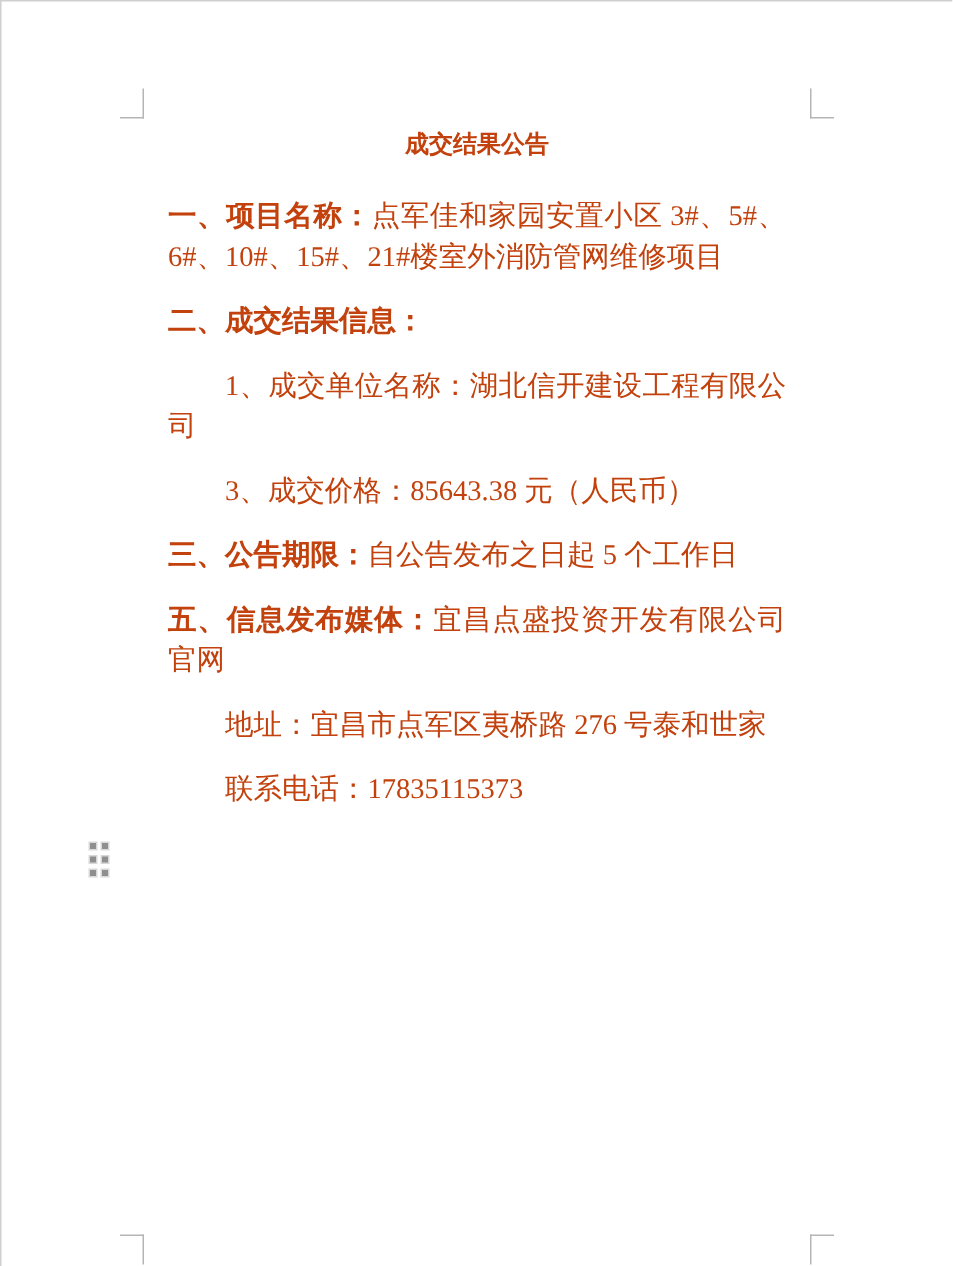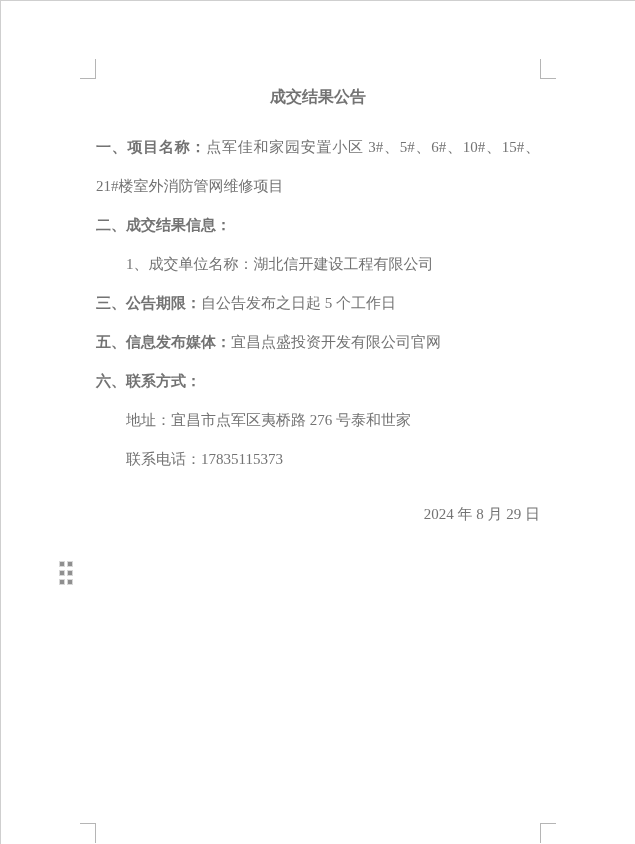--- a/index.html
+++ b/index.html
@@ -6,21 +6,21 @@
   .page {
     position: relative;
     width: 635px;
     height: 844px;
     background: #ffffff;
     border-top: 1px solid #cfcfcf;
     border-left: 1px solid #cfcfcf;
     box-sizing: border-box;
     overflow: hidden;
     font-family: "Liberation Serif", "DejaVu Serif", serif;
-    color: #737373;
+    color: #c2410c;
   }
   
   .mark { position: absolute; width: 16px; height: 20px; box-sizing: border-box; }
   .mark.tl { left: 79px;  top: 58px;  border-right: 1px solid #b5b5b5; border-bottom: 1px solid #b5b5b5; }
   .mark.tr { left: 539px; top: 58px;  border-left: 1px solid #b5b5b5;  border-bottom: 1px solid #b5b5b5; }
   .mark.bl { left: 79px;  top: 822px; border-right: 1px solid #b5b5b5; border-top: 1px solid #b5b5b5; }
   .mark.br { left: 539px; top: 822px; border-left: 1px solid #b5b5b5;  border-top: 1px solid #b5b5b5; }
   
   .drag {
     position: absolute; left: 59px; top: 561px;
@@ -29,22 +29,22 @@
   }
   .drag .dot { width: 4px; height: 4px; background: #8f8f8f; box-shadow: 0 0 0 1px #d8d8d8; }
   
   .content { position: absolute; left: 95px; top: 78px; width: 444px; }
   .title {
     margin: 0 0 13px 0;
     font-size: 16px; font-weight: bold;
     line-height: 36px; text-align: center;
   }
   .para {
-    margin: 0;
-    font-size: 15px; line-height: 39px;
+    margin: 16px;
+    font-size: 19px; line-height: 27px;
     text-align: justify;
   }
   .para.ind { text-indent: 2em; }
   .lbl { font-weight: bold; }
   .date {
     margin: 22px 0 0 0;
     font-size: 15px; line-height: 27px;
     text-align: right;
   }
 </style>
@@ -70,31 +70,30 @@
   <div class="content">
     <h1 class="title">成交结果公告</h1>
 
     <p class="para"><span class="lbl">一、项目名称：</span><span>点军佳和家园安置小区 3#、5#、6#、10#、15#、21#楼室外消防管网维修项目</span></p>
 
     <p class="para"><span class="lbl">二、成交结果信息：</span><span></span></p>
 
     <p class="para ind"><span>1、成交单位名称：湖北信开建设工程有限公司</span></p>
 
 
+    <p class="para ind"><span>3、成交价格：85643.38 元（人民币）</span></p>
 
     <p class="para"><span class="lbl">三、公告期限：</span><span>自公告发布之日起 5 个工作日</span></p>
 
 
 
     <p class="para"><span class="lbl">五、信息发布媒体：</span><span>宜昌点盛投资开发有限公司官网</span></p>
 
-    <p class="para"><span class="lbl">六、联系方式：</span><span></span></p>
 
 
     <p class="para ind"><span>地址：宜昌市点军区夷桥路 276 号泰和世家</span></p>
 
 
     <p class="para ind"><span>联系电话：17835115373</span></p>
 
-    <p class="date">2024 年 8 月 29 日</p>
   </div>
 
 </div>
 
 </body></html>

